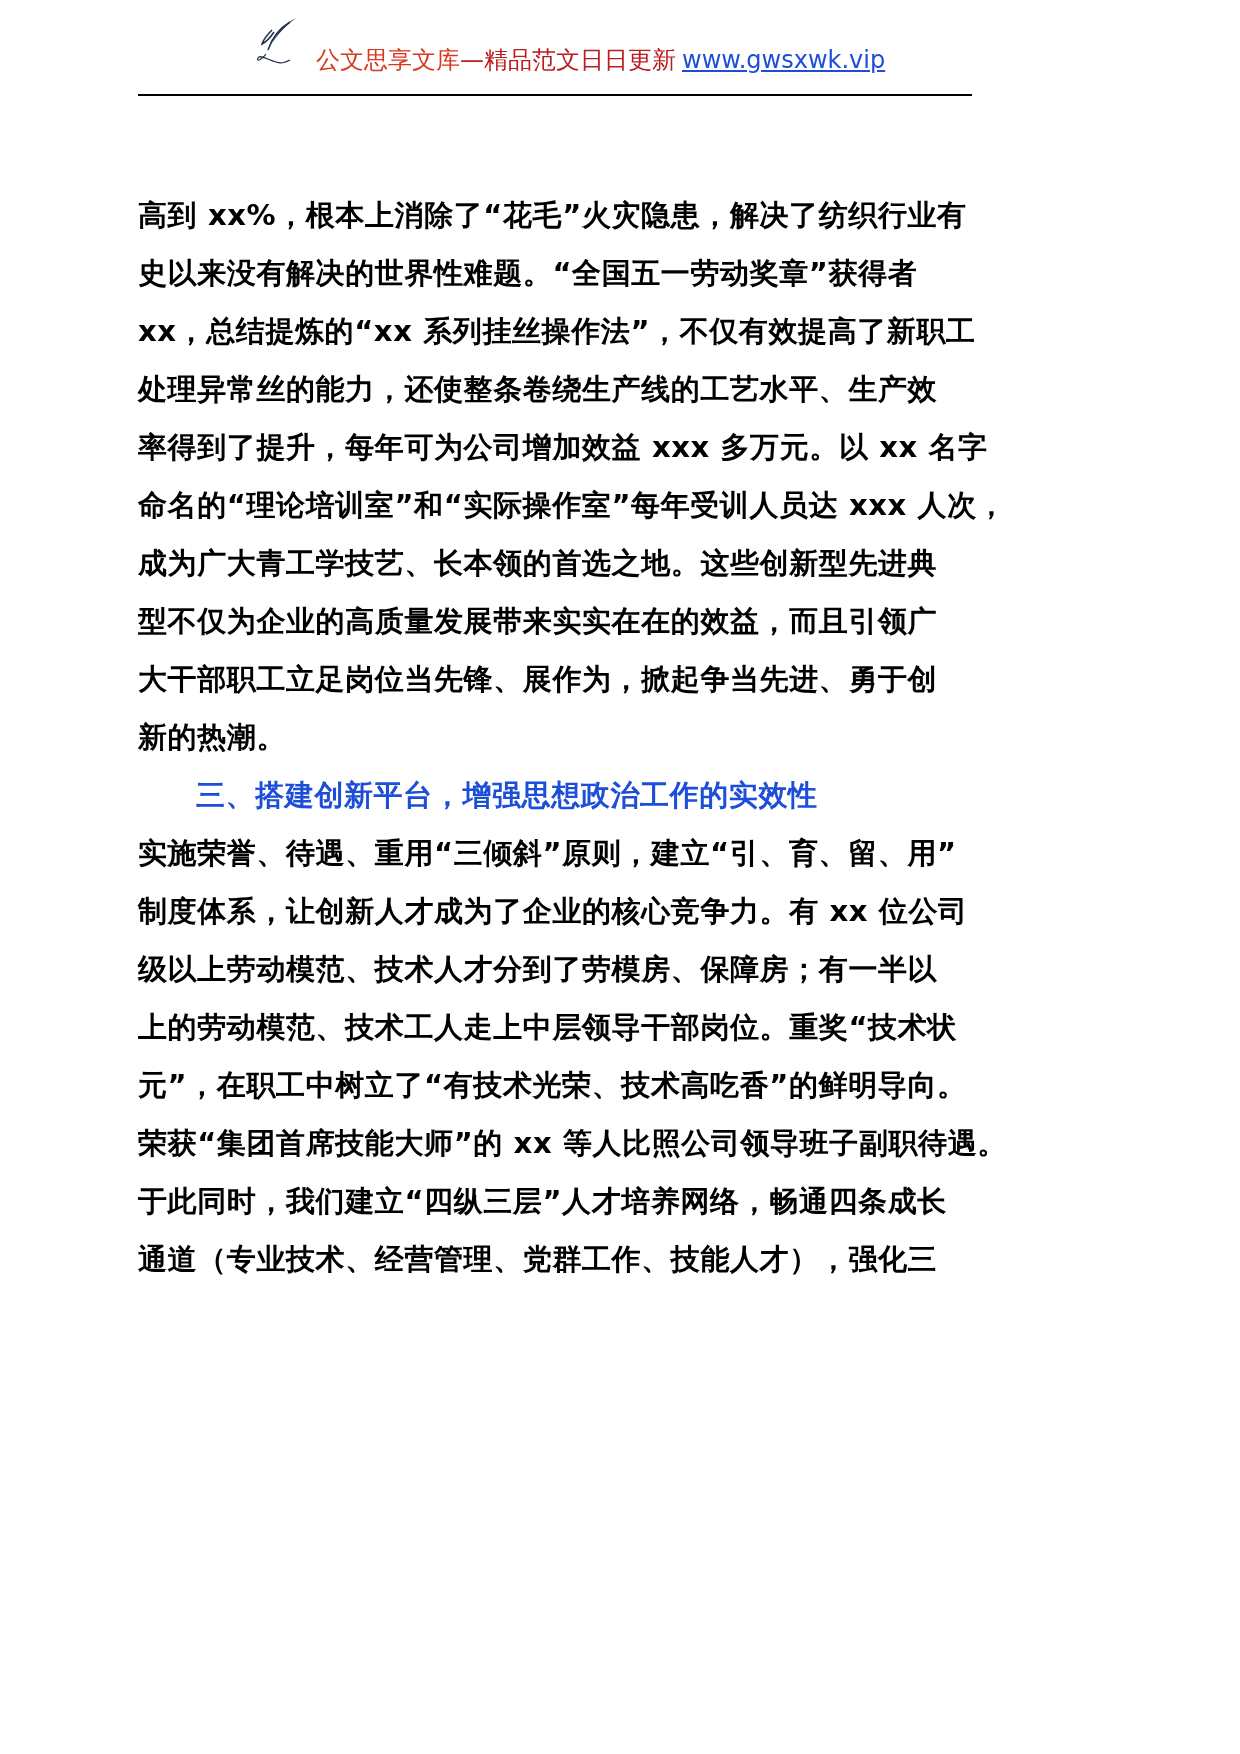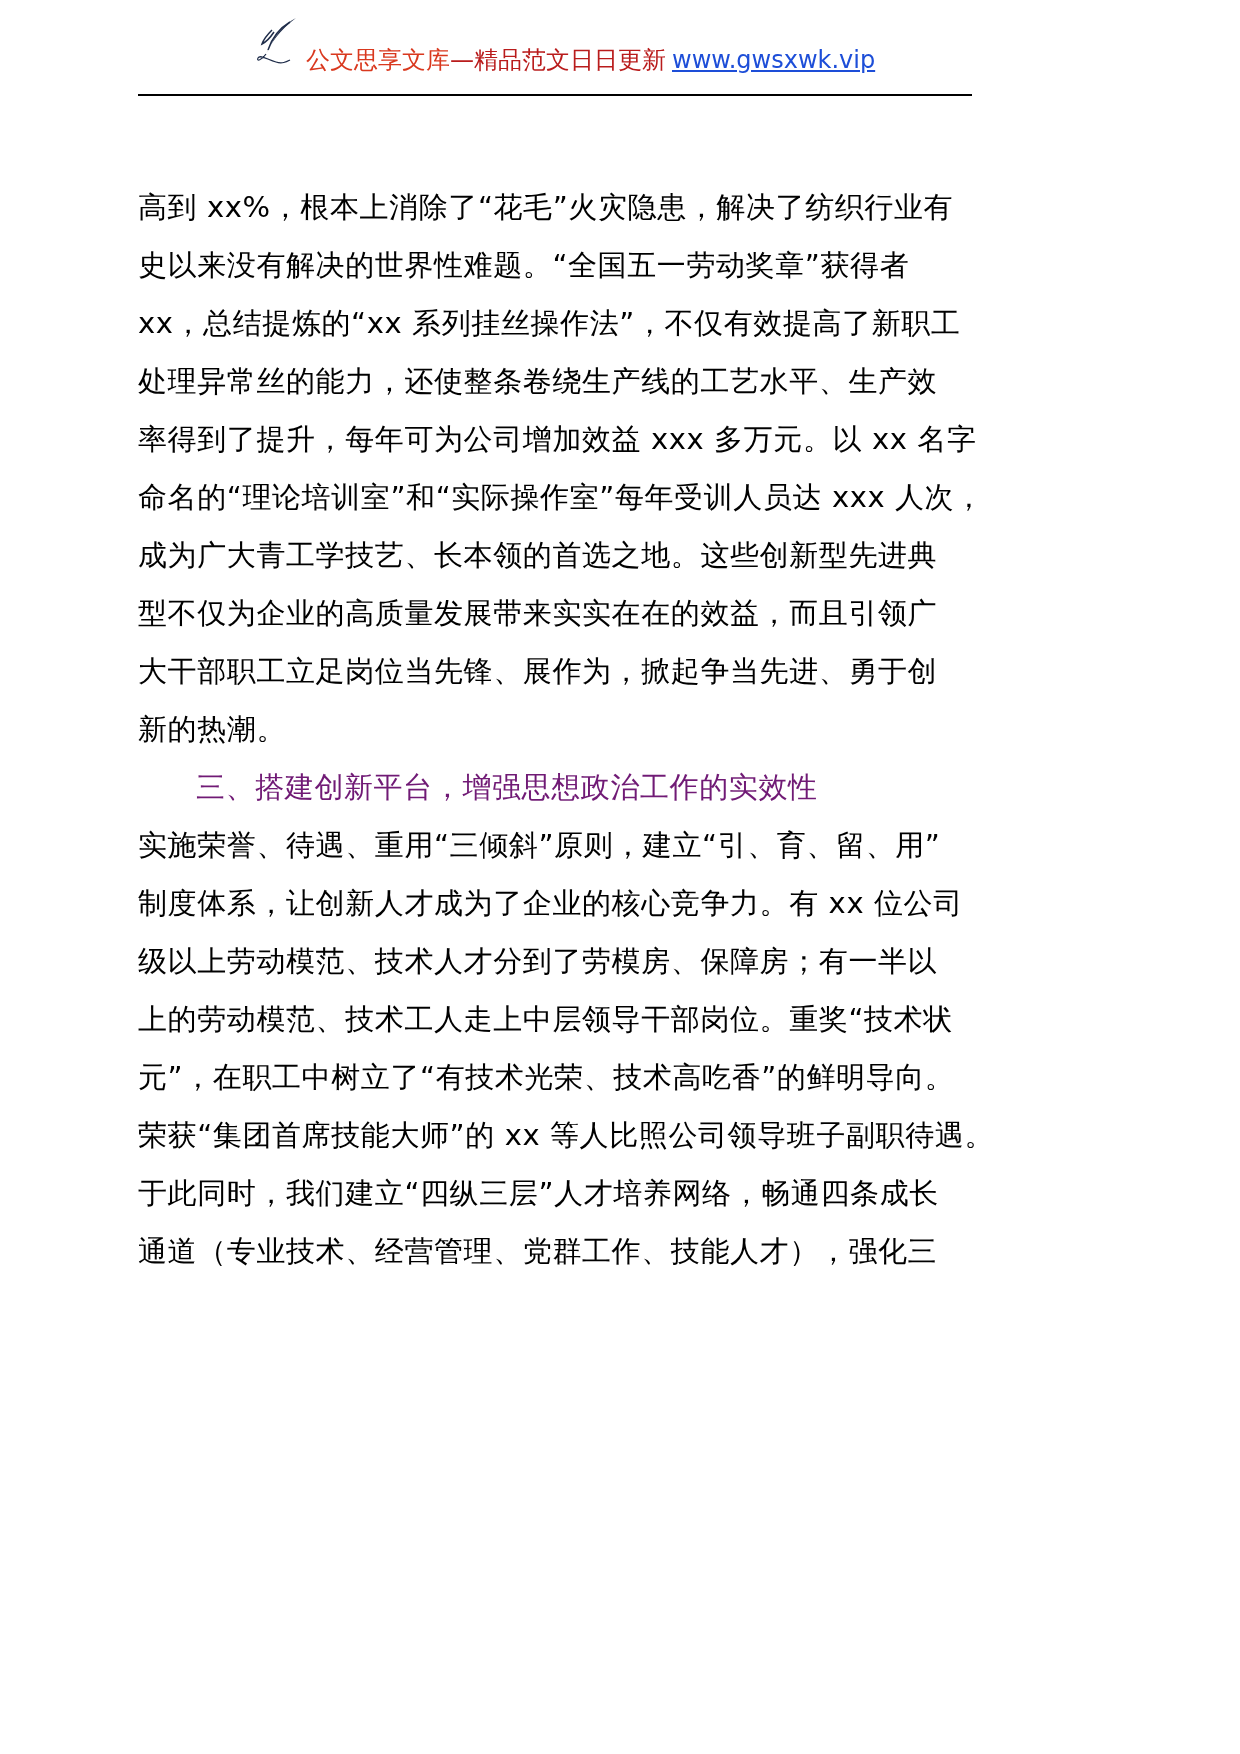--- a/index.html
+++ b/index.html
@@ -1,28 +1,28 @@
 <!DOCTYPE html>
 <html><head>
   <meta charset="utf-8">
   <style>
     html, body { margin: 0; padding: 0; background: #ffffff; }
     body { width: 1240px; height: 1754px; position: relative; overflow: hidden;
            font-family: "DejaVu Sans", "Liberation Sans", sans-serif; color: #000; }
     .header { position: absolute; left: 0; top: 0; width: 1240px; height: 110px; }
     .logo { position: absolute; left: 250px; top: 14px; width: 56px; height: 56px; }
     .header-text { position: absolute; left: 306px; top: 44px; font-size: 24px; line-height: 32px; white-space: nowrap; }
-    .brand { color: #d9381e; }
+    .brand { color: #d9381e; margin-left: 10px; }
     .tagline { color: #b91c1c; }
     .site-link { color: #1d4ed8; text-decoration: underline; margin-left: 6px; }
     .header-rule { position: absolute; left: 138px; top: 94px; width: 834px; height: 2px; background: #000; }
-    .body-text { position: absolute; left: 138px; top: 178px; width: 880px; }
+    .body-text { position: absolute; left: 138px; top: 186px; width: 880px; font-weight: bold; }
     .line { font-size: 29px; height: 58px; line-height: 58px; white-space: nowrap; letter-spacing: 0.6px; }
     .indent { padding-left: 58px; }
-    .heading { color: #701a75; }
+    .heading { color: #1d4ed8; }
   </style>
 </head>
 <body>
 
 <div class="header">
   <span class="logo">
     <svg width="56" height="56" viewBox="0 0 56 56">
       <path d="M46 4 C34 10 24 22 16 40 C20 30 30 16 46 4 Z" fill="#1f2d4a"></path>
       <path d="M40 8 C30 14 22 24 18 36" stroke="#1f2d4a" stroke-width="1.5" fill="none"></path>
       <path d="M22 16 C18 20 14 24 12 30 C16 28 20 24 24 18" stroke="#1f2d4a" stroke-width="1.5" fill="none"></path>

